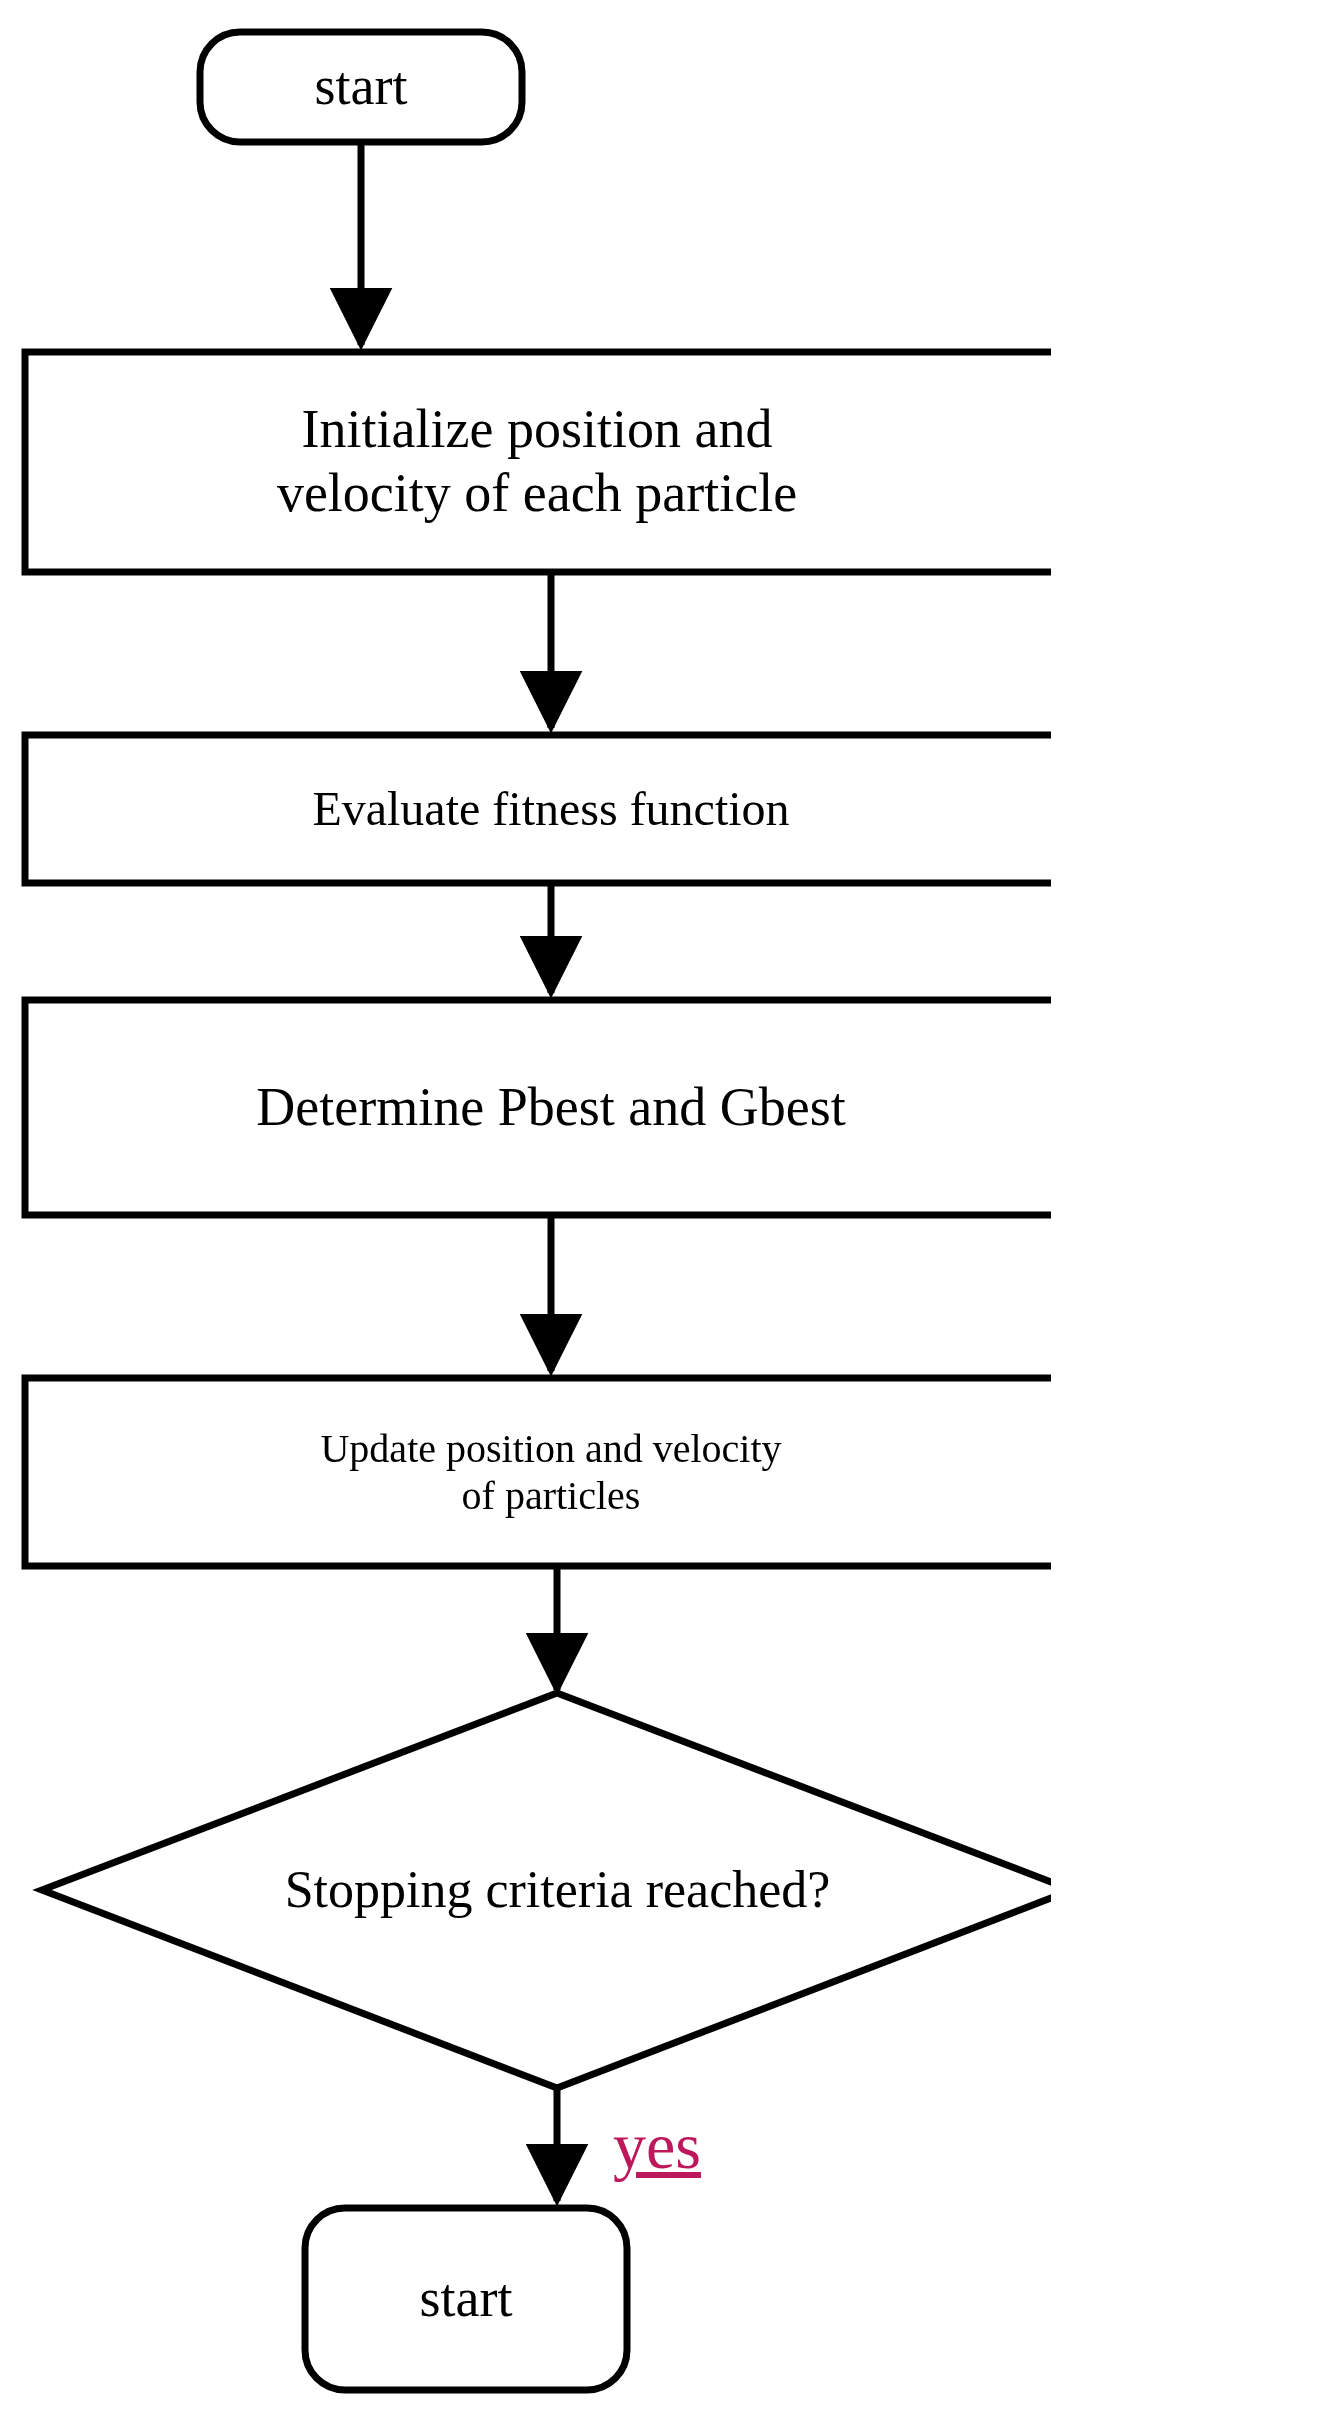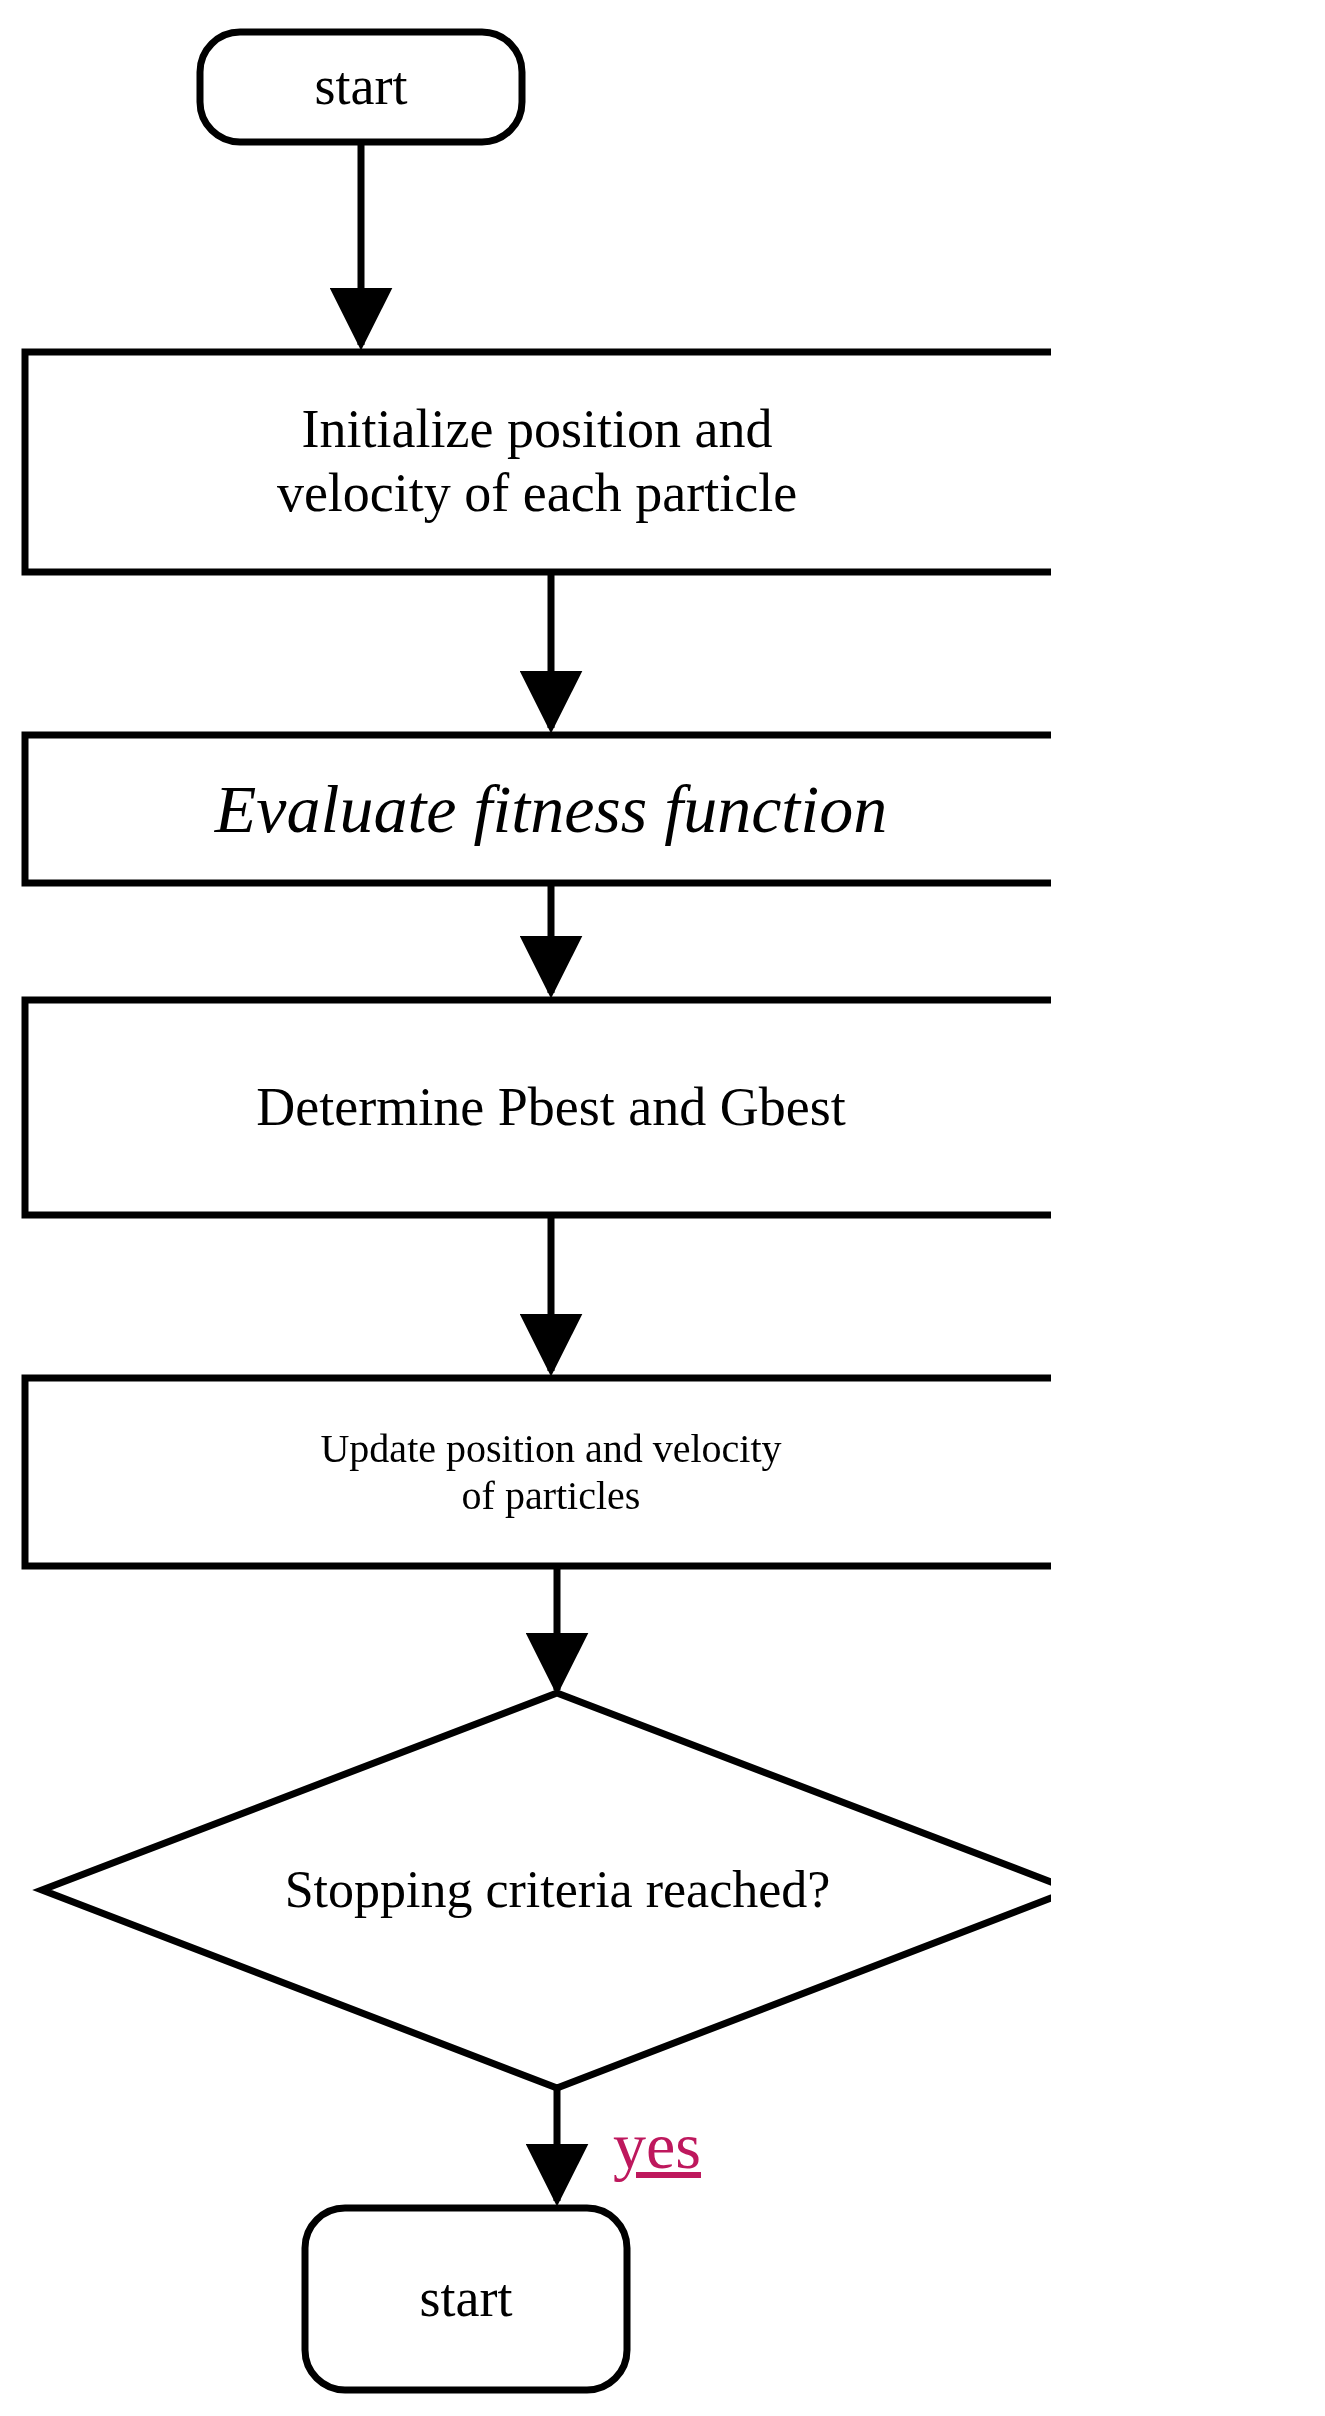--- a/index.html
+++ b/index.html
@@ -37,21 +37,21 @@
   }
   .edge-label {
     position: absolute;
     color: #be185d;
     line-height: 1;
     white-space: pre;
     text-decoration: underline;
   }
   .t-start-top   { left: 200px; top: 32px;   width: 322px; height: 110px; font-size: 54px; }
   .t-init        { left: 11px;  top: 352px;  width: 1052px; height: 220px; font-size: 54px; }
-  .t-evaluate    { left: 25px;  top: 735px;  width: 1052px; height: 148px; font-size: 68px; font-style: italic; }
+  .t-evaluate    { left: 25px;  top: 735px;  width: 1052px; height: 148px; font-size: 48px; }
   .t-determine   { left: 25px;  top: 1000px; width: 1052px; height: 215px; font-size: 54px; }
   .t-update      { left: 25px;  top: 1378px; width: 1052px; height: 188px; font-size: 40px; }
   .t-decision    { left: 60px;  top: 1840px; width: 995px;  height: 100px; font-size: 52px; }
   .t-start-bot   { left: 305px; top: 2208px; width: 322px; height: 182px; font-size: 54px; }
 
   .l-no  { left: 1128px; top: 1796px; font-size: 52px; }
   .l-yes { left: 613px;  top: 2113px; font-size: 66px; }
 </style>
 </head>
 <body>

